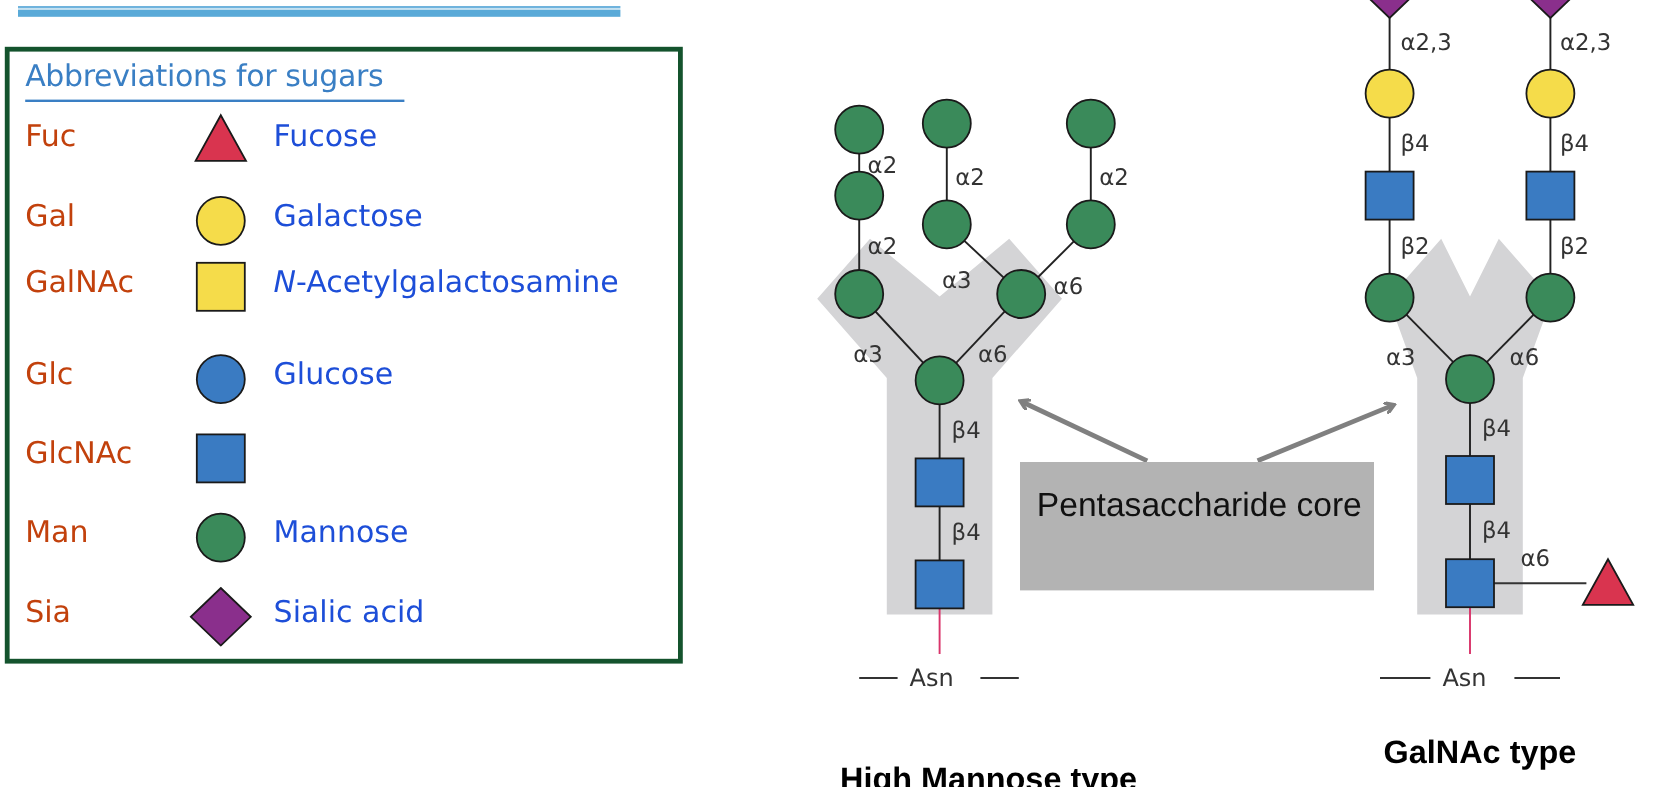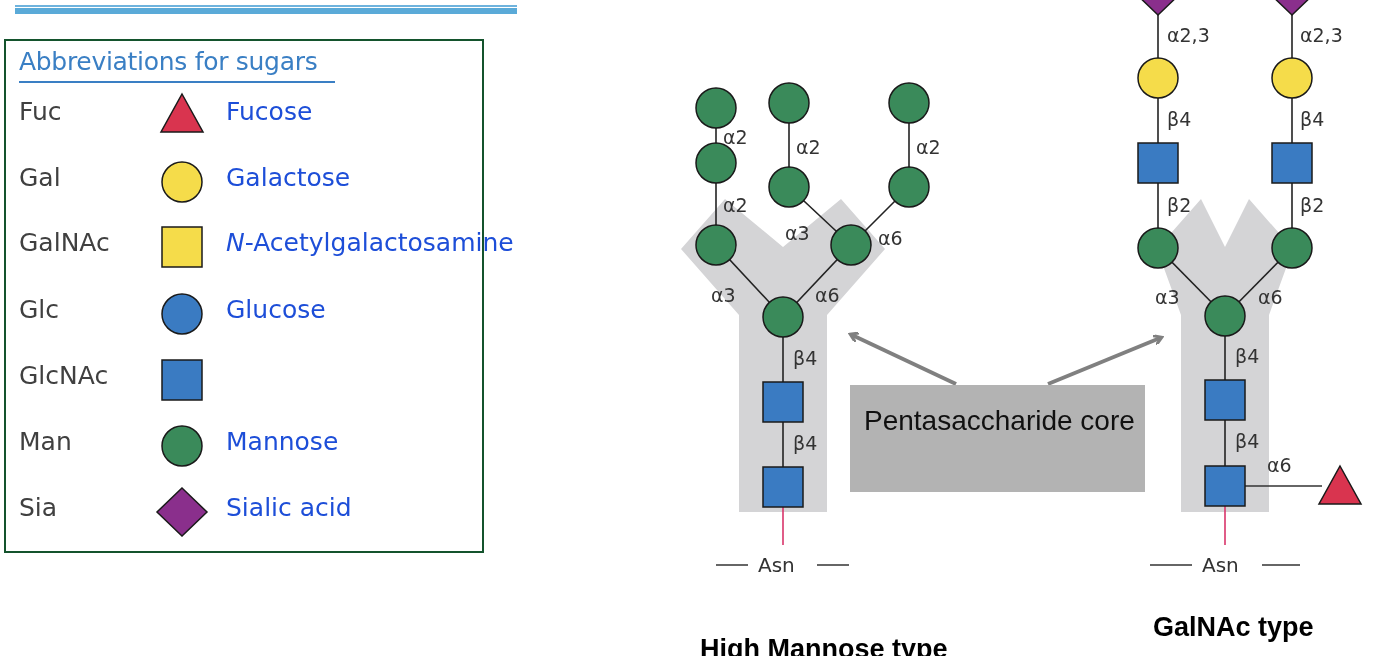--- a/index.html
+++ b/index.html
@@ -6,32 +6,32 @@
   body {
     width: 1392px; height: 656px; position: relative; overflow: hidden;
     background: #ffffff;
     font-family: "DejaVu Sans", sans-serif;
   }
   .header-rule { position: absolute; left: 15px; width: 502px; }
   .header-rule.thin { top: 5px; height: 2px; background: #6fb3dd; }
   .header-rule.thick { top: 8px; height: 6px; background: #5aaad8; }
 
   .legend-box {
-    position: absolute; left: 4px; top: 39px; width: 480px; height: 514px;
-    border: 2px solid #14532d; box-sizing: border-box;
+    position: absolute; left: 4px; top: 39px; width: 565px; height: 514px;
+    border: 4px solid #14532d; box-sizing: border-box;
   }
   .legend-title {
     position: absolute; left: 13px; top: 6px; font-size: 25px; color: #3a7fc4;
     letter-spacing: -0.3px;
   }
   .legend-title-underline {
     position: absolute; left: 13px; top: 40px; width: 316px; height: 2px; background: #3a7fc4;
   }
   .legend-row { position: absolute; left: 0; width: 100%; height: 50px; }
-  .legend-abbr { position: absolute; left: 13px; top: 6px; font-size: 25px; color: #404040; }
+  .legend-abbr { position: absolute; left: 13px; top: 6px; font-size: 25px; color: #c2410c; }
   .legend-sym { position: absolute; left: 148px; top: 0; width: 56px; height: 50px; }
   .legend-name { position: absolute; left: 220px; top: 6px; font-size: 25px; color: #1d4ed8; white-space: nowrap; }
   .legend-name i { font-style: italic; }
 
   svg#diagram { position: absolute; left: 0; top: 0; }
   .lbl { font-family: "DejaVu Sans", sans-serif; font-size: 19px; fill: #333; }
   .asn { font-family: "DejaVu Sans", sans-serif; font-size: 20px; fill: #333; }
 
   .callout {
     position: absolute; left: 850px; top: 385px; width: 295px; height: 107px;
@@ -66,21 +66,21 @@
         </svg>
         <div class="legend-name">Fucose</div>
       </div>
       <div class="legend-row" style="top: 116px;">
         <div class="legend-abbr">Gal</div>
         <svg class="legend-sym" width="56" height="50">
           <circle cx="28" cy="25" r="20" stroke="#1a1a1a" stroke-width="1.5" fill="#f5dc4a"></circle>
         </svg>
         <div class="legend-name">Galactose</div>
       </div>
-      <div class="legend-row" style="top: 181px; padding-left: 26px;">
+      <div class="legend-row" style="top: 171px; padding-left: 26px;">
         <div class="legend-abbr">GalNAc</div>
         <svg class="legend-sym" width="56" height="50">
           <rect x="8" y="5" width="40" height="40" stroke="#1a1a1a" stroke-width="1.5" fill="#f5dc4a"></rect>
         </svg>
         <div class="legend-name"><i>N</i>-Acetylgalactosamine</div>
       </div>
       <div class="legend-row" style="top: 248px; text-decoration: underline;">
         <div class="legend-abbr">Glc</div>
         <svg class="legend-sym" width="56" height="50">
           <circle cx="28" cy="25" r="20" stroke="#1a1a1a" stroke-width="1.5" fill="#3a7bc2"></circle>

